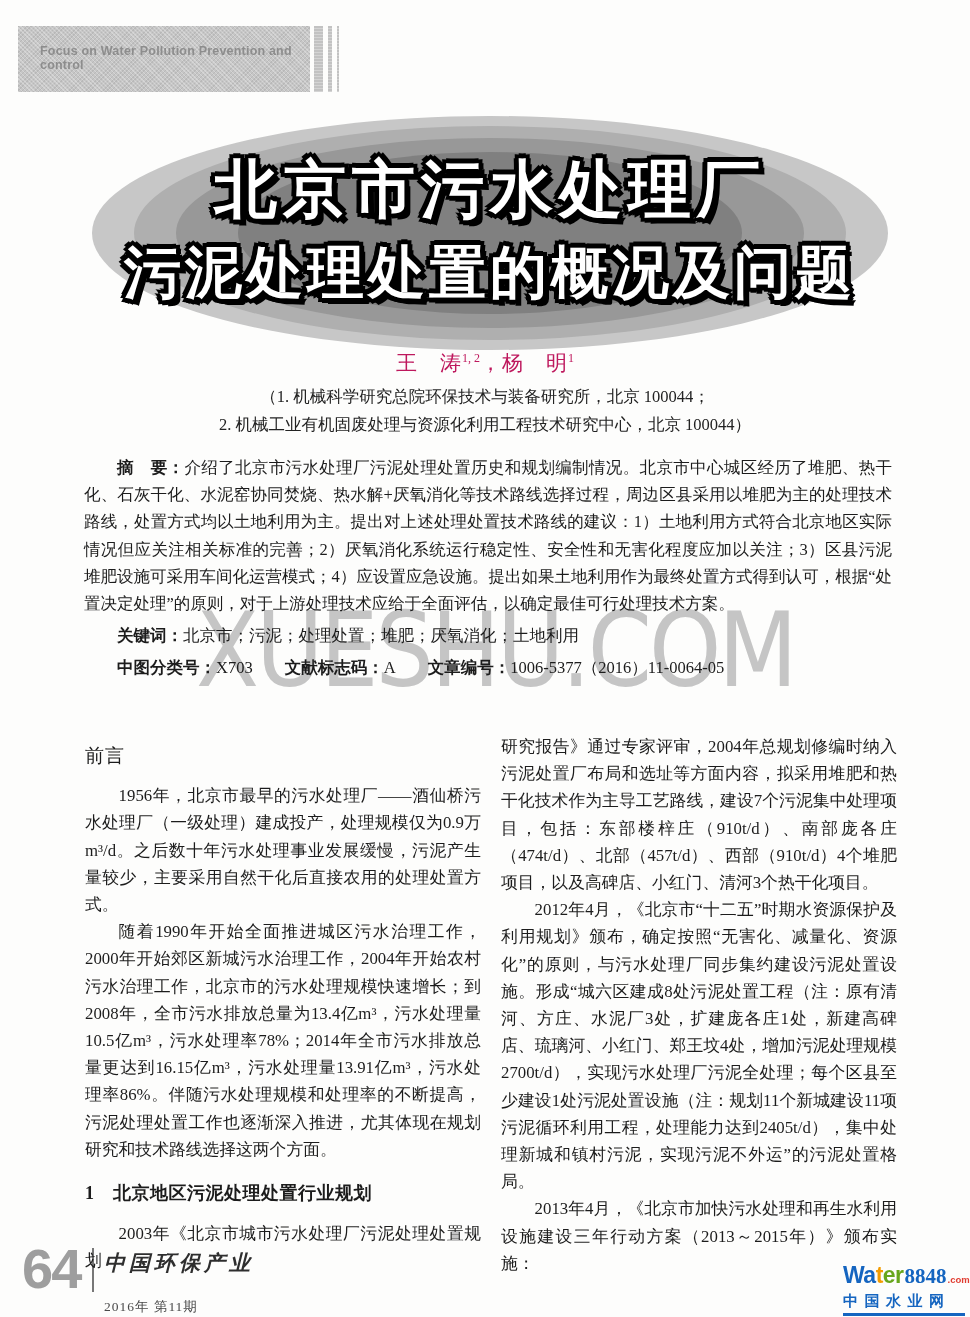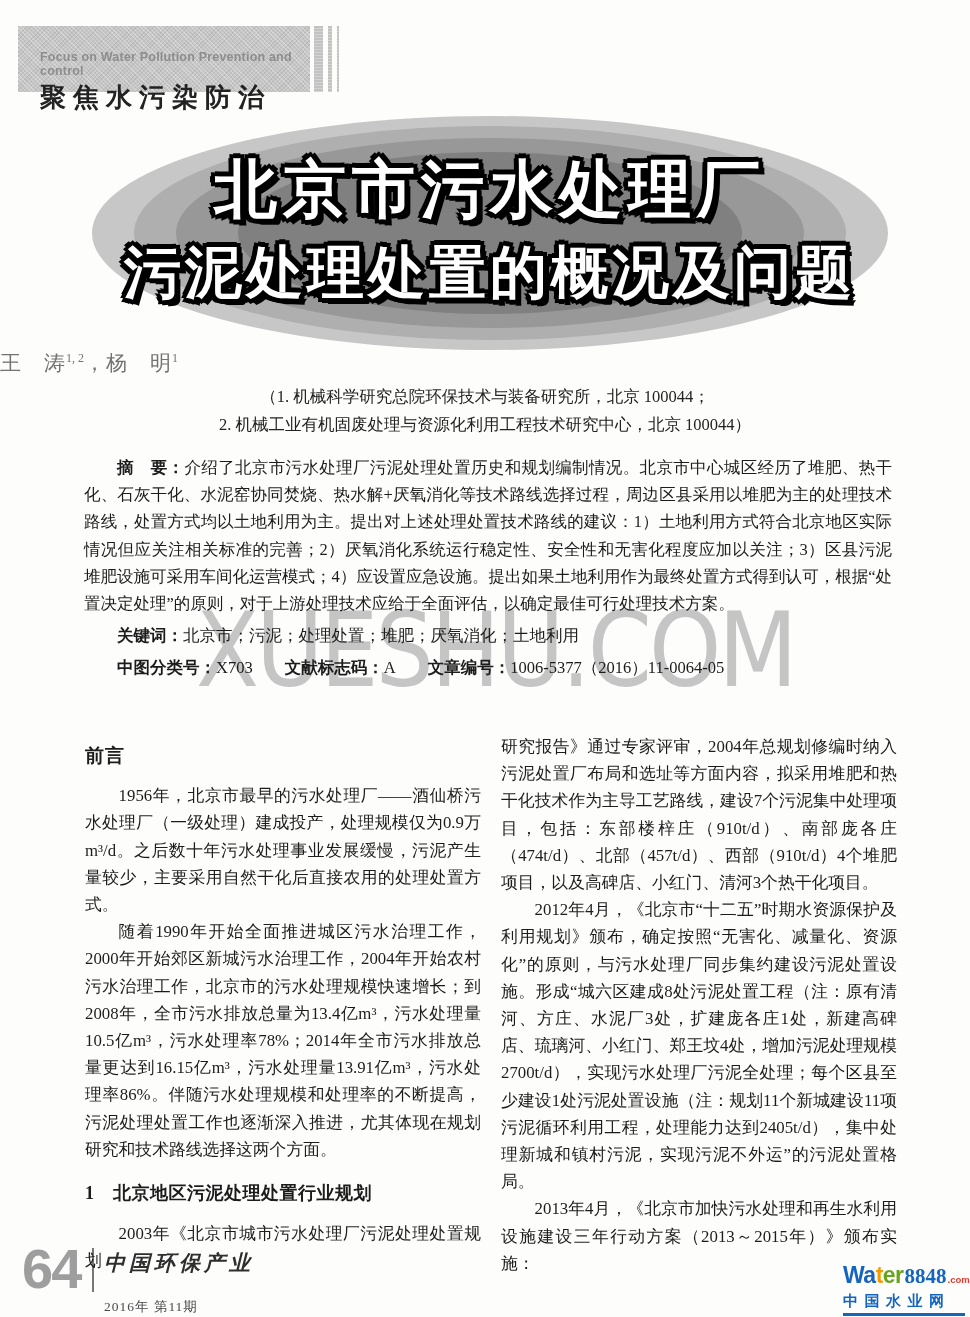--- a/index.html
+++ b/index.html
@@ -13,21 +13,21 @@
   }
   .page{position:absolute;inset:0;background:#fdfdfc;}
 
   
   .banner{
     position:absolute;left:18px;top:26px;width:292px;height:66px;
     background-color:#c6c6c6;
     background-image:
       repeating-linear-gradient(45deg, rgba(255,255,255,.28) 0 1px, transparent 1px 3px),
       repeating-linear-gradient(-45deg, rgba(0,0,0,.07) 0 1px, transparent 1px 3px);
-    padding:24px 0 0 22px;box-sizing:border-box;
+    padding:18px 0 0 22px;box-sizing:border-box;
   }
   .banner-en{
     font-family:"Liberation Sans","DejaVu Sans",sans-serif;
     font-size:12.5px;font-weight:bold;color:#8d8d8d;letter-spacing:.2px;
   }
   .banner-zh{
     margin-top:2px;
     font-size:26px;font-weight:bold;color:#222;letter-spacing:7px;
   }
   .banner-stripes{position:absolute;left:314px;top:26px;height:66px;display:flex;gap:5px;}
@@ -54,22 +54,22 @@
     text-shadow:
       -4px -4px 0 #000, 4px -4px 0 #000, -4px 4px 0 #000, 4px 4px 0 #000,
       -5px 0 0 #000, 5px 0 0 #000, 0 -5px 0 #000, 0 5px 0 #000,
       6px 6px 0 #000;
   }
   .title-line.t1{top:42px;font-size:63px;letter-spacing:6px;}
   .title-line.t2{top:128px;font-size:57px;letter-spacing:4px;}
 
   
   .authors{
-    position:absolute;left:0;top:349px;width:100%;
-    font-size:21px;color:#737373;letter-spacing:1px;
+    position:absolute;left:0;top:349px;width:100%;text-align:center;
+    font-size:21px;color:#be185d;letter-spacing:1px;
   }
   .authors sup{font-size:12px;vertical-align:8px;letter-spacing:0;}
   .affil{
     position:absolute;left:0;top:383px;width:100%;text-align:center;
     font-size:16.5px;line-height:28px;color:#222;
   }
 
   
   .abstract-block{
     position:absolute;left:84px;top:454px;width:808px;z-index:2;
@@ -93,21 +93,21 @@
 
   
   .columns{
     position:absolute;left:85px;top:733px;width:812px;z-index:2;
     display:flex;gap:20px;
   }
   .col{width:396px;font-size:16.8px;line-height:27.2px;text-align:justify;}
   .col p{margin:0;}
   .col p.indent{text-indent:2em;}
   .col h3{
-    margin:9px 0 13px;font-size:19px;font-weight:bold;letter-spacing:1px;
+    margin:9px 0 13px;font-size:19px;font-weight:normal;letter-spacing:1px;
   }
   .col h4{
     margin:17px 0 13px;font-size:18px;font-weight:bold;letter-spacing:.5px;
   }
 
   
   .page-number{
     position:absolute;left:22px;top:1236px;
     font-family:"Liberation Sans","DejaVu Sans",sans-serif;
     font-size:56px;font-weight:800;color:#9e9e9e;letter-spacing:-2px;
@@ -143,21 +143,20 @@
 </style>
 </head>
 <body>
 
 <div class="page">
 
   <div class="watermark">XUESHU.COM</div>
 
   <header class="banner">
     <div class="banner-en">Focus on Water Pollution Prevention and control</div>
-    <div class="banner-zh">聚焦水污染防治</div>
   </header>
   <div class="banner-stripes">
       <i></i>
       <i></i>
       <i></i>
     </div>
 
   <div class="title-graphic">
     <div class="e e1"></div>
     <div class="e e2"></div>

